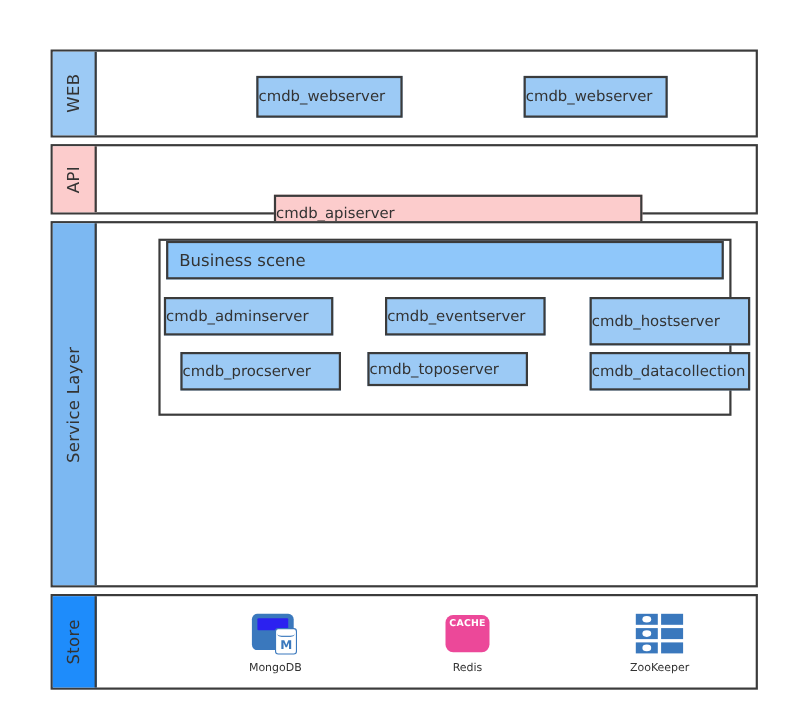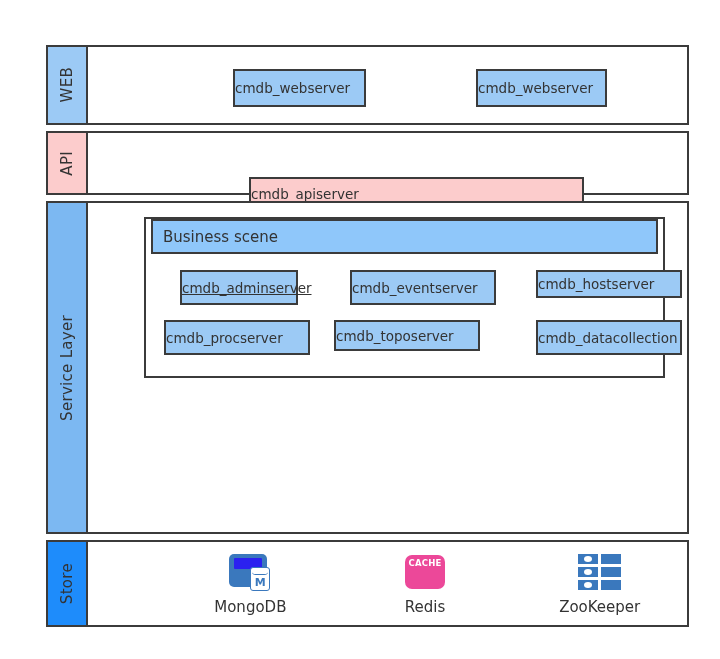--- a/index.html
+++ b/index.html
@@ -95,23 +95,23 @@
     margin:0 5px 0 5px;
   }
   .head-business{background:#8fc7fa;}
   .head-resource{background:#d6e8f7;}
   .panel-body{position:relative;width:100%;height:calc(100% - 40px);}
 
   #panel-business{left:56px;top:14px;width:521px;height:161px;}
   #panel-resource{left:56px;top:184px;width:521px;height:135px;}
 
   
-  .b00{left:34px;top:16px;width:118px;height:35px;text-decoration:underline;}
+  .b00{left:3px;top:16px;width:154px;height:35px;}
   .b01{left:204px;top:16px;width:146px;height:35px;}
-  .b02{left:390px;top:16px;width:146px;height:28px;}
+  .b02{left:390px;top:16px;width:146px;height:44px;}
   .b10{left:18px;top:66px;width:146px;height:35px;}
   .b11{left:188px;top:66px;width:146px;height:31px;}
   .b12{left:390px;top:66px;width:146px;height:35px;}
 
   
   .r00{left:14px;top:14px;width:162px;height:33px;}
   .r01{left:190px;top:14px;width:162px;height:33px;}
   .r02{left:366px;top:14px;width:162px;height:33px;}
   .r11{left:190px;top:60px;width:162px;height:33px;}
 
@@ -120,21 +120,21 @@
     position:absolute;inset:0;
     display:flex;align-items:center;
     padding-left:75px;
   }
   .store-item{
     width:185px;
     display:flex;flex-direction:column;
     align-items:center;justify-content:center;
   }
   .store-label{
-    font-size:15px;color:#333333;margin-top:5px;
+    font-size:10px;color:#333333;margin-top:5px;
   }
   .icon-wrap{height:42px;display:flex;align-items:center;justify-content:center;}
 
   
   .ico-mongo{position:relative;width:42px;height:36px;}
   .ico-mongo .sq{
     position:absolute;left:0;top:0;width:38px;height:33px;
     background:#3a78bd;border-radius:5px;
   }
   .ico-mongo .band2{

